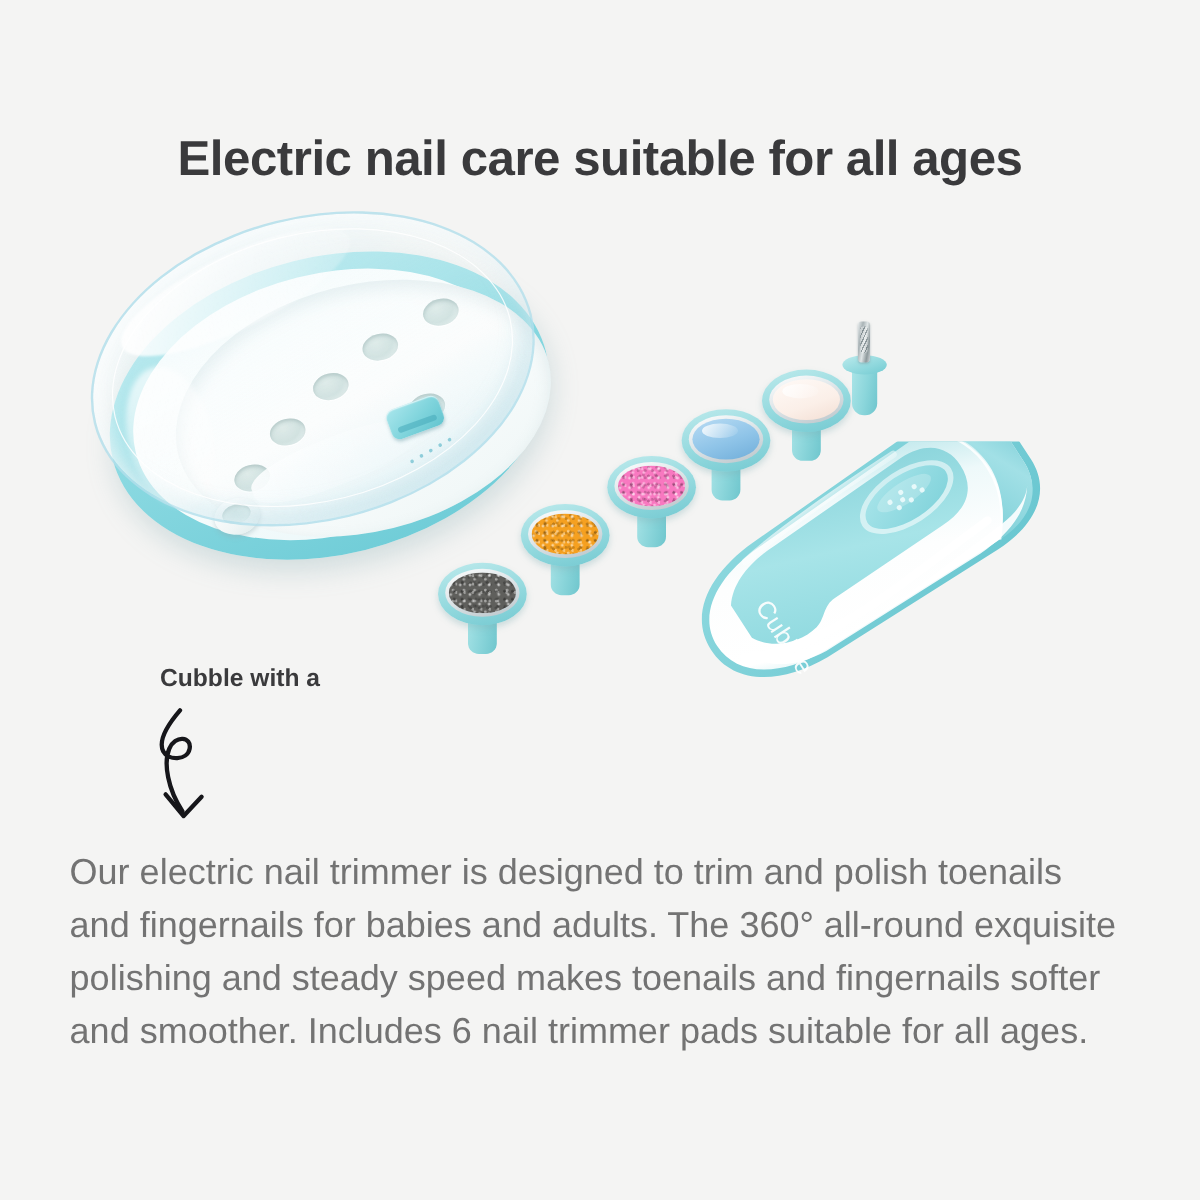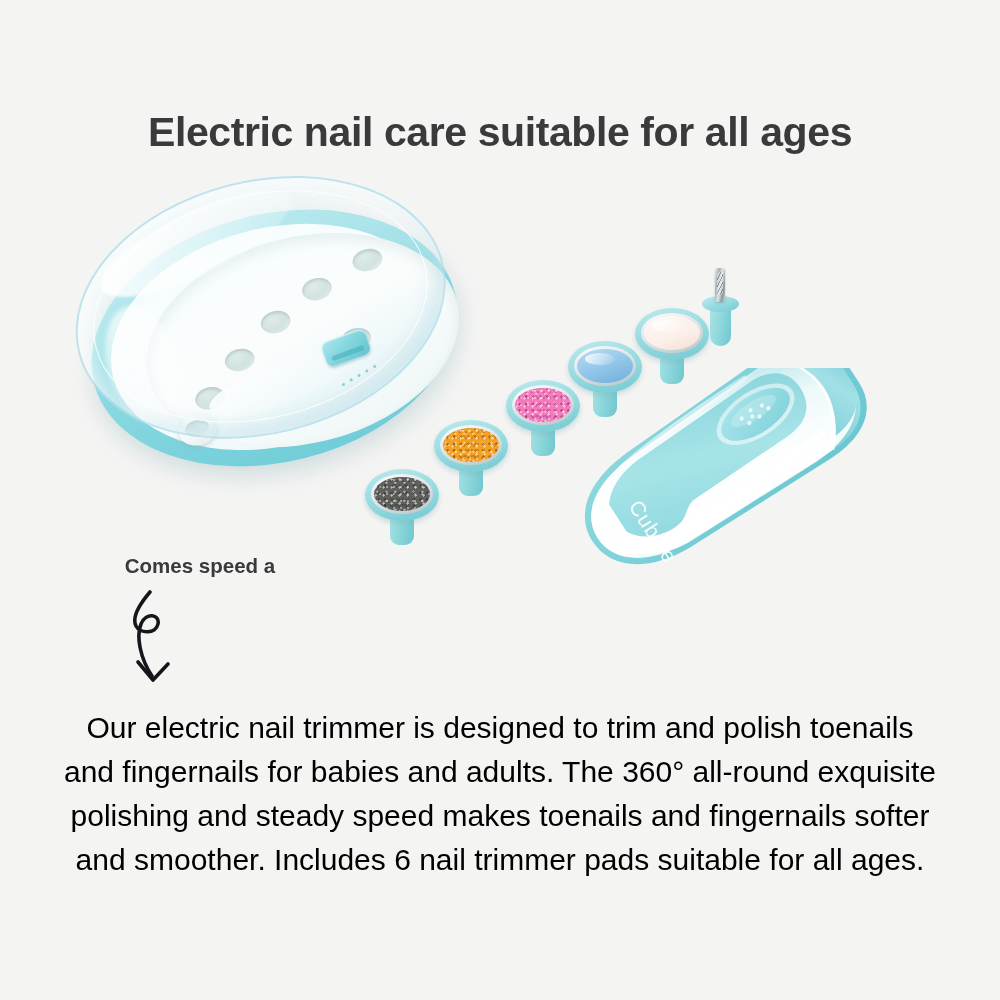--- a/index.html
+++ b/index.html
@@ -337,24 +337,23 @@
     color: #3a3a3c;
     font-family: "Liberation Sans", sans-serif;
   }
 
   
   .body-copy {
     position: absolute;
     left: 58px;
     top: 676px;
     width: 884px;
-    text-align: center;
     font-size: 30px;
     line-height: 1.47;
-    color: #000000;
+    color: #737373;
     font-family: "Liberation Sans", sans-serif;
   }
 </style>
 </head>
 <body>
 
 <div id="page" style="background: rgb(244, 244, 243);">
 
   <h1 class="headline">Electric nail care suitable for all ages</h1>
 
@@ -520,18 +519,18 @@
     </div>
 
     <svg class="callout-arrow" viewBox="0 0 110 110">
       <path d="M42 2 C30 16 24 28 28 36 C32 44 48 44 50 34 C52 24 38 22 33 34
                C28 46 32 68 44 86" stroke="#16161a" stroke-width="3.6" fill="none" stroke-linecap="round" stroke-linejoin="round"></path>
       <path d="M30 72 L45 90 L60 74" stroke="#16161a" stroke-width="3.6" fill="none" stroke-linecap="round" stroke-linejoin="round"></path>
     </svg>
   </div>
 
   <div class="callout-text">
-    <div>Comes speed a</div>
+    <div>Cubble with a</div>
   </div>
 
   <p class="body-copy">Our electric nail trimmer is designed to trim and polish toenails and fingernails for babies and adults. The 360° all-round exquisite polishing and steady speed makes toenails and fingernails softer and smoother. Includes 6 nail trimmer pads suitable for all ages.</p>
 
 </div>
 
 </body></html>

